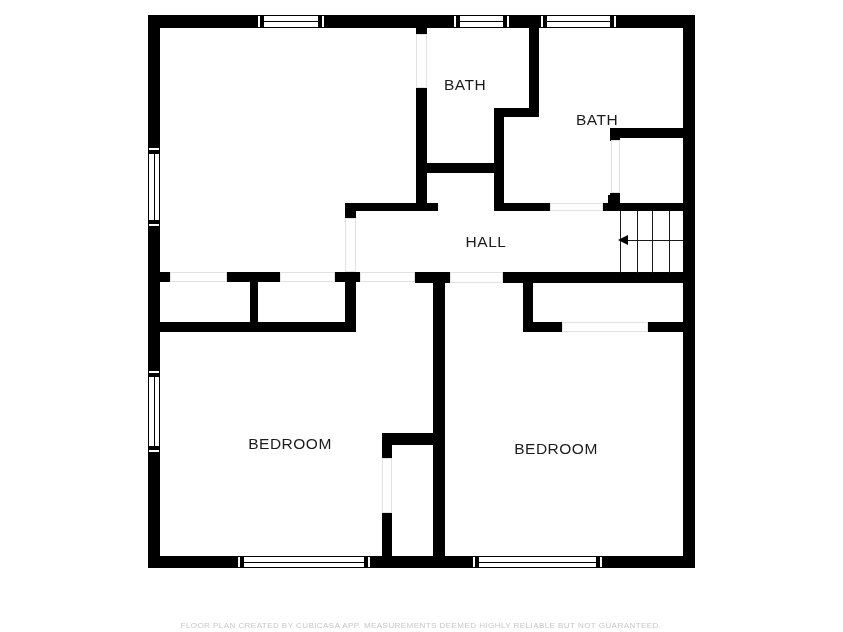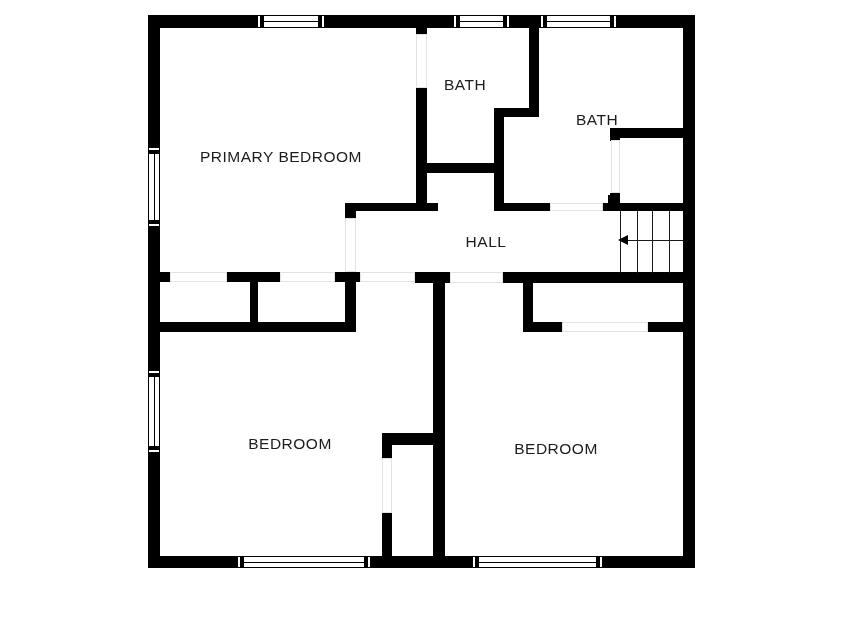--- a/index.html
+++ b/index.html
@@ -118,21 +118,21 @@
 
   <div class="stairs">
     <div class="tread" style="left:0"></div>
     <div class="tread" style="left:17px"></div>
     <div class="tread" style="left:32px"></div>
     <div class="tread" style="left:49px"></div>
     <div class="runline"></div>
     <div class="arrowhead"></div>
   </div>
 
-  <div class="lbl" style="left:281px;top:157px">PRIMARY BEDROOM</div>
   <div class="lbl" style="left:465px;top:85px">BATH</div>
   <div class="lbl" style="left:597px;top:120px">BATH</div>
   <div class="lbl" style="left:486px;top:242px">HALL</div>
   <div class="lbl" style="left:290px;top:444px">BEDROOM</div>
   <div class="lbl" style="left:556px;top:449px">BEDROOM</div>
 
+  <div class="footer">FLOOR PLAN CREATED BY CUBICASA APP. MEASUREMENTS DEEMED HIGHLY RELIABLE BUT NOT GUARANTEED.</div>
 
 </div>
 
 </body></html>

